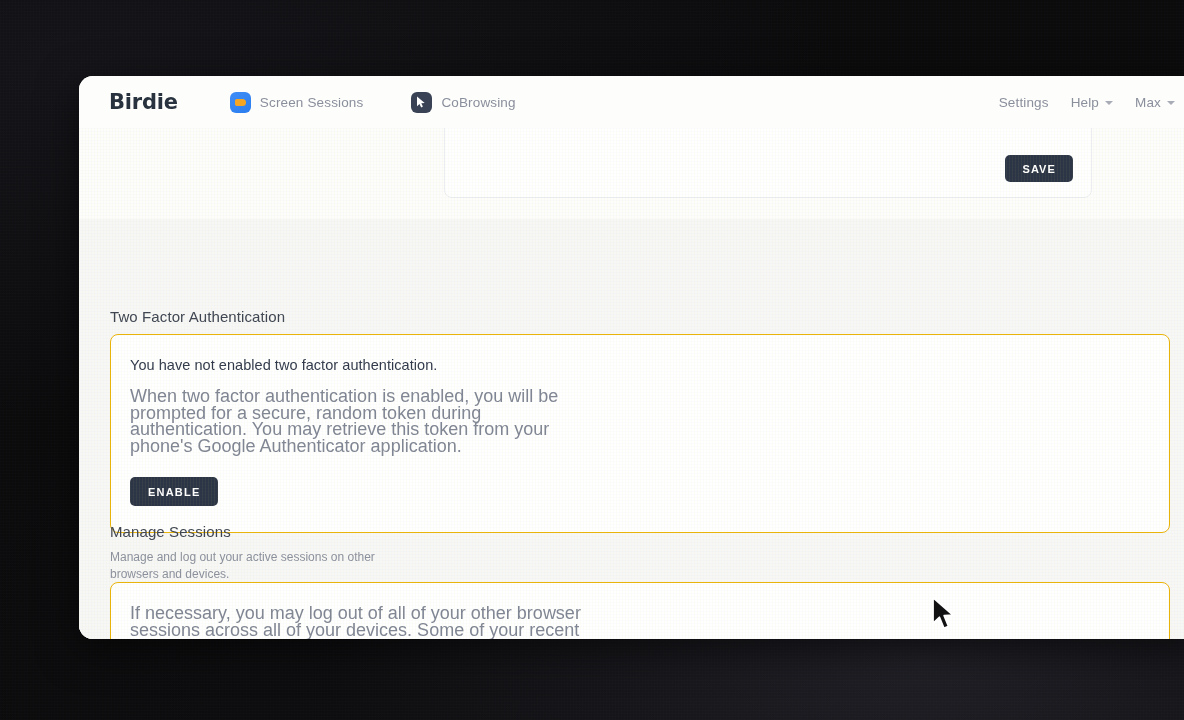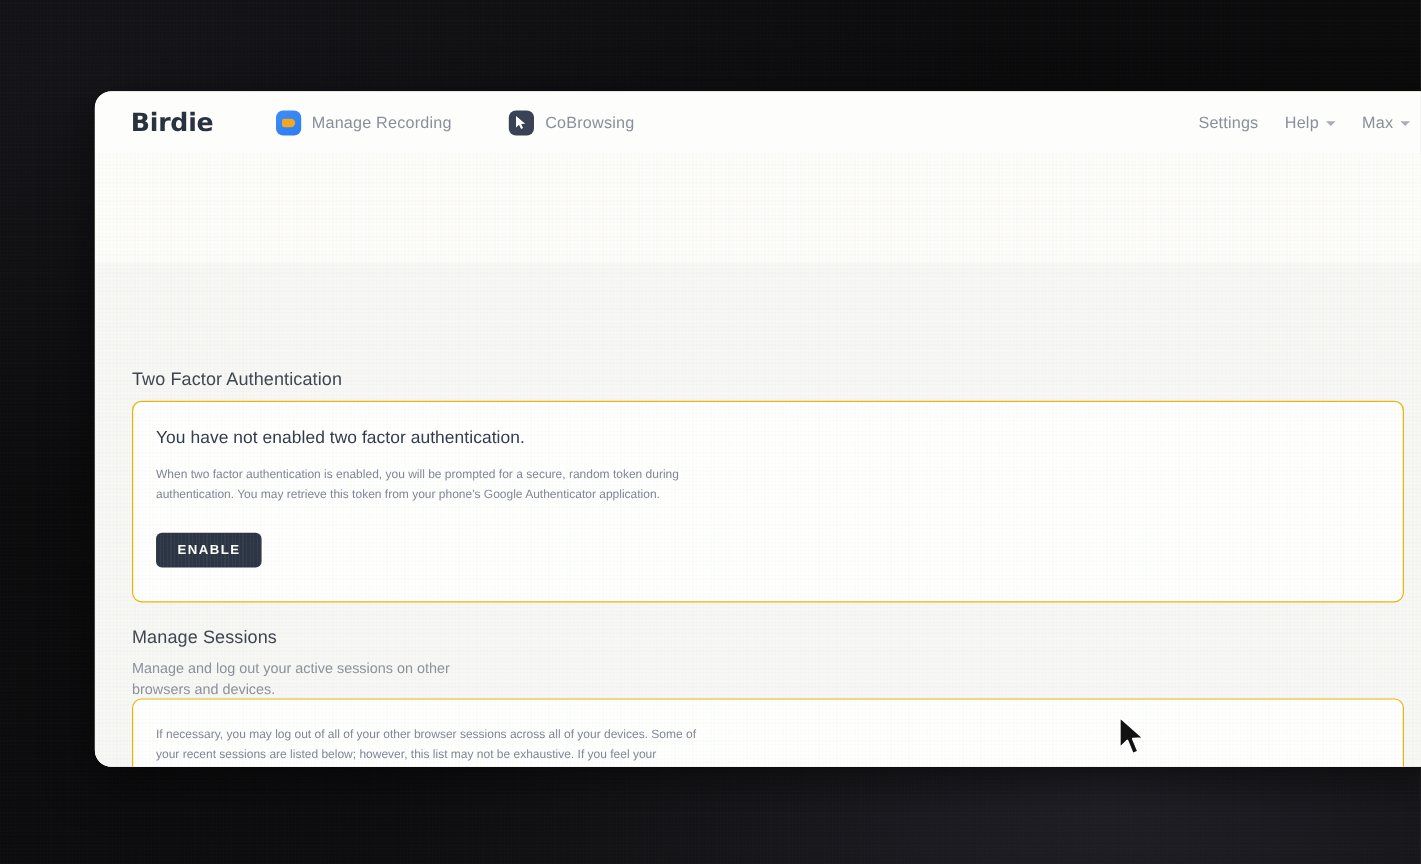--- a/index.html
+++ b/index.html
@@ -215,21 +215,21 @@
   .card.tfa-card { min-height: 168px; }
   .card.sessions-card { min-height: 149px; }
 
   .card-heading {
     font-size: 14.5px;
     color: #30394a;
     margin-bottom: 15px;
     letter-spacing: .05px;
   }
   .card-text {
-    font-size: 10px;
+    font-size: 18px;
     line-height: 16.5px;
     color: #7f8593;
     max-width: 450px;
   }
   .card.sessions-card .card-text { max-width: 452px; }
 
   
   .btn {
     display: inline-flex;
     align-items: center;
@@ -266,21 +266,21 @@
 <div class="app-window dither">
 
   <div class="app-header">
 
     <div class="brand">Birdie</div>
 
     <div class="nav-link">
       <span class="app-icon rec">
         <span class="rec-glyph"></span>
       </span>
-      <span class="nav-link-label">Manage Recording</span>
+      <span class="nav-link-label">Screen Sessions</span>
     </div>
 
     <div class="nav-link">
       <span class="app-icon cob">
         <svg width="11" height="12" viewBox="0 0 11 12" aria-hidden="true">
           <path d="M1 0.6 L1 10.2 L3.5 7.9 L5.2 11.4 L6.9 10.6 L5.3 7.3 L8.7 7.1 Z" fill="#ffffff"></path>
         </svg>
       </span>
       <span class="nav-link-label">CoBrowsing</span>
     </div>
@@ -298,20 +298,23 @@
         <span class="caret"></span>
       </div>
     </div>
   </div>
 
   <div class="app-body">
 
     <div class="white-strip"></div>
     <div class="page-bg"></div>
 
+    <div class="partial-card">
+      <button class="btn btn-save save-btn">Save</button>
+    </div>
 
     <div class="row tfa">
       <div class="row-label">
         <div class="row-title">Two Factor Authentication</div>
       </div>
       <div class="card tfa-card">
         <div class="card-heading">You have not enabled two factor authentication.</div>
         <div class="card-text">When two factor authentication is enabled, you will be prompted for a secure, random token during authentication. You may retrieve this token from your phone's Google Authenticator application.</div>
         <button class="btn btn-enable">Enable</button>
       </div>

